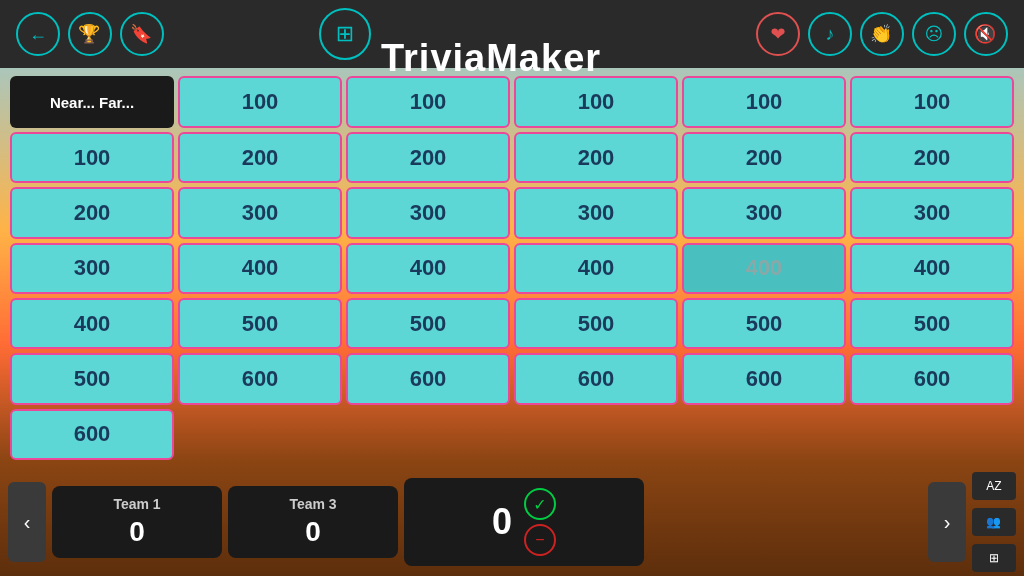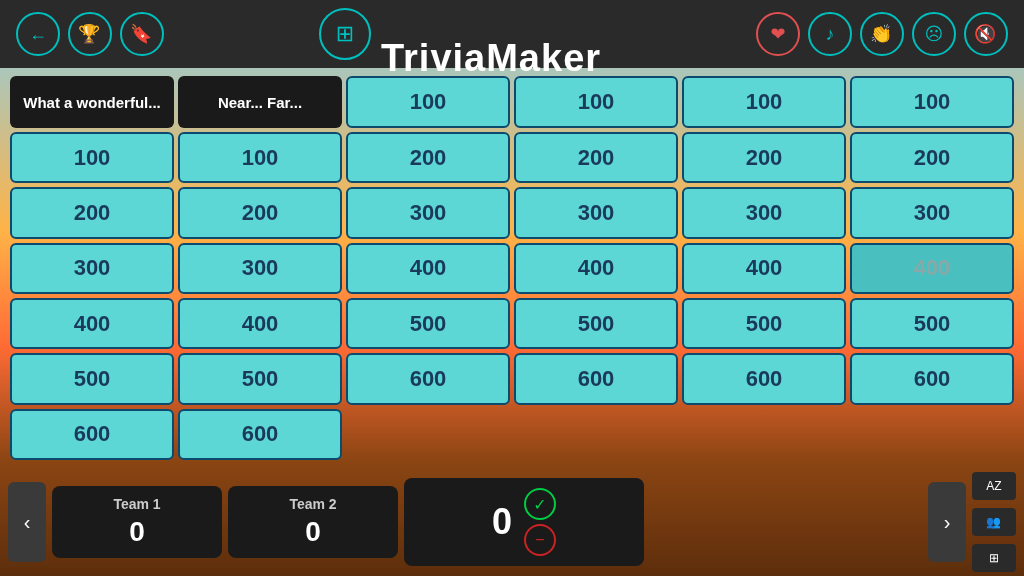--- a/index.html
+++ b/index.html
@@ -113,21 +113,21 @@
       background: #5DD6D6;
       border-radius: 6px;
       display: flex;
       align-items: center;
       justify-content: center;
       font-size: 22px;
       font-weight: 900;
       color: #1a3a5c;
       cursor: pointer;
       position: relative;
-      border: 2px solid #0c4a6e;
+      border: 2px solid #ec4899;
       min-height: 44px;
     }
 
     .score-cell.used {
       color: #8BA8A8;
       background: #4ABFBF;
     }
 
     
     .bottom-bar {
@@ -291,21 +291,20 @@
     </button>
     <button class="header-icon-btn">
       <span>🔇</span>
     </button>
   </div>
 </div>
 
 <div class="main">
   <div class="game-board" id="game-board">
 
-  <div class="category-cell">What a wonderful...</div>
       <div class="category-cell">Near... Far...</div>
       <div class="score-cell">100</div>
       <div class="score-cell">100</div>
       <div class="score-cell">100</div>
       <div class="score-cell">100</div>
       <div class="score-cell">100</div>
       <div class="score-cell">100</div>
       <div class="score-cell">200</div>
       <div class="score-cell">200</div>
       <div class="score-cell">200</div>
@@ -343,21 +342,21 @@
   <button class="nav-arrow">
     <span>‹</span>
   </button>
 
   <div class="team-card">
     <span class="team-name">Team 1</span>
     <span class="team-score">0</span>
   </div>
 
   <div class="team-card">
-    <span class="team-name">Team 2</span>
+    <span class="team-name">Team 3</span>
     <span class="team-score">0</span>
   </div>
 
   <div class="center-panel">
     <span class="center-score">0</span>
     <div class="check-btns">
       <button class="check-btn correct">
         <span>✓</span>
       </button>
       <button class="check-btn wrong">

